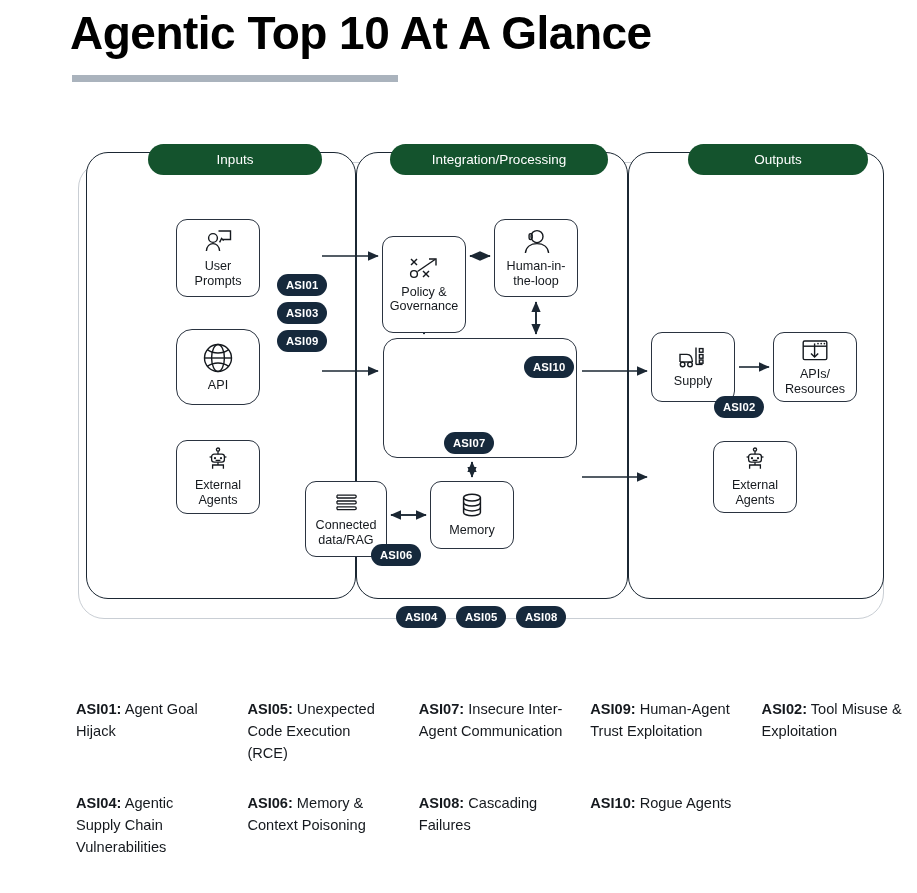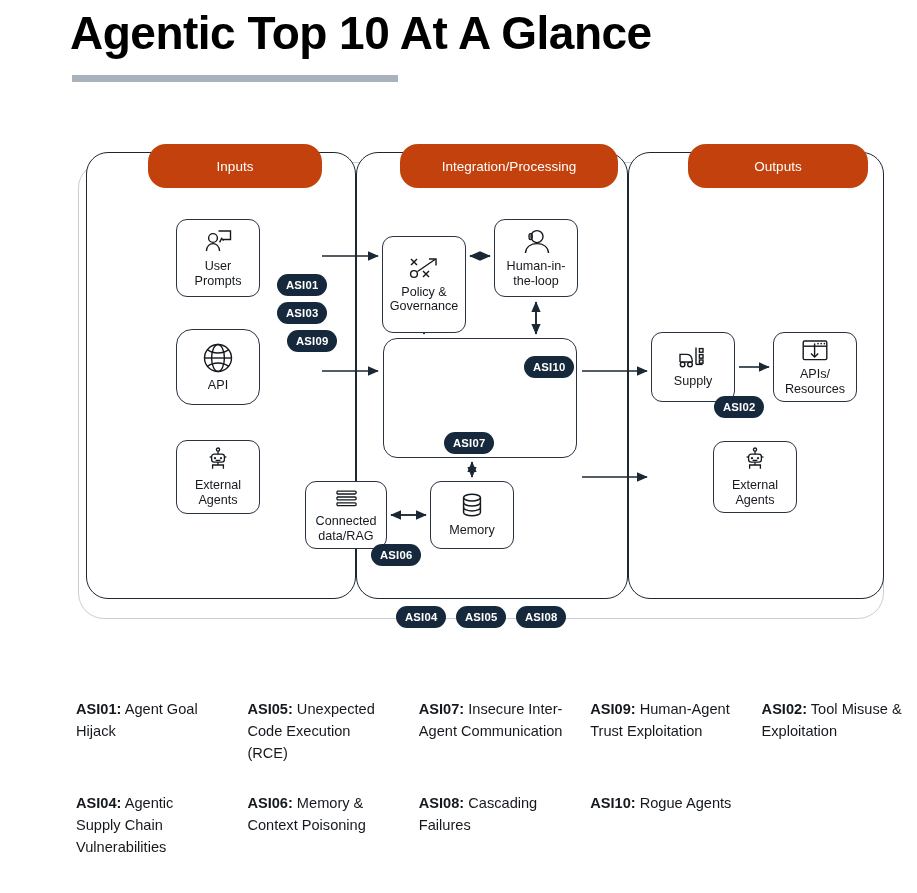--- a/index.html
+++ b/index.html
@@ -32,28 +32,28 @@
   .panel{
     position:absolute;border:1.6px solid #1b2733;border-radius:22px;
     box-sizing:border-box;background:#ffffff;
   }
   #panel-inputs{left:86px;top:152px;width:270px;height:447px;}
   #panel-integration{left:356px;top:152px;width:272px;height:447px;}
   #panel-outputs{left:628px;top:152px;width:256px;height:447px;}
 
   
   .panel-pill{
-    position:absolute;background:#c2410c;color:#ffffff;
+    position:absolute;background:#14532d;color:#ffffff;
     border-radius:18px;font-size:13.5px;
     display:flex;align-items:center;justify-content:center;
-    height:44px;white-space:nowrap;padding:0 18px;
+    height:31px;white-space:nowrap;padding:0 18px;
     z-index:6;
   }
   #pill-inputs{left:148px;top:144px;width:138px;}
-  #pill-integration{left:400px;top:144px;width:182px;}
+  #pill-integration{left:390px;top:144px;width:182px;}
   #pill-outputs{left:688px;top:144px;width:144px;}
 
   
   .node{
     position:absolute;border:1.3px solid #2a3340;border-radius:11px;
     box-sizing:border-box;background:#ffffff;
     display:flex;flex-direction:column;align-items:center;
     justify-content:center;z-index:4;
   }
   .node-label{
@@ -61,21 +61,21 @@
     margin-top:3px;
   }
   .node-icon{display:block;}
 
   #node-user-prompts{left:176px;top:219px;width:84px;height:78px;}
   #node-api{left:176px;top:329px;width:84px;height:76px;border-radius:16px;}
   #node-external-agents-in{left:176px;top:440px;width:84px;height:74px;}
 
   #node-policy{left:382px;top:236px;width:84px;height:97px;}
   #node-hitl{left:494px;top:219px;width:84px;height:78px;}
-  #node-connected{left:305px;top:481px;width:82px;height:68px;}
+  #node-connected{left:305px;top:481px;width:82px;height:76px;}
   #node-memory{left:430px;top:481px;width:84px;height:68px;}
 
   #node-tools{left:651px;top:332px;width:84px;height:70px;}
   #node-apis{left:773px;top:332px;width:84px;height:70px;}
   #node-external-agents-out{left:713px;top:441px;width:84px;height:72px;}
 
   
   .agent-container{
     position:absolute;left:383px;top:338px;width:194px;height:120px;
     border:1.3px solid #2a3340;border-radius:14px;box-sizing:border-box;
@@ -94,21 +94,21 @@
   
   .asi-badge{
     position:absolute;background:#16293c;color:#ffffff;
     border-radius:11px;height:22px;font-size:11.3px;font-weight:bold;
     letter-spacing:0.2px;
     display:flex;align-items:center;justify-content:center;
     padding:0 9px;z-index:9;white-space:nowrap;
   }
   #badge-asi01{left:277px;top:274px;}
   #badge-asi03{left:277px;top:302px;}
-  #badge-asi09{left:287px;top:330px;}
+  #badge-asi09{left:277px;top:330px;}
   #badge-asi10{left:524px;top:356px;}
   #badge-asi07{left:444px;top:432px;}
   #badge-asi06{left:371px;top:544px;}
   #badge-asi02{left:714px;top:396px;}
   #badge-asi04{left:396px;top:606px;}
   #badge-asi05{left:456px;top:606px;}
   #badge-asi08{left:516px;top:606px;}
 
   
   .wires{position:absolute;left:0;top:0;width:917px;height:893px;

